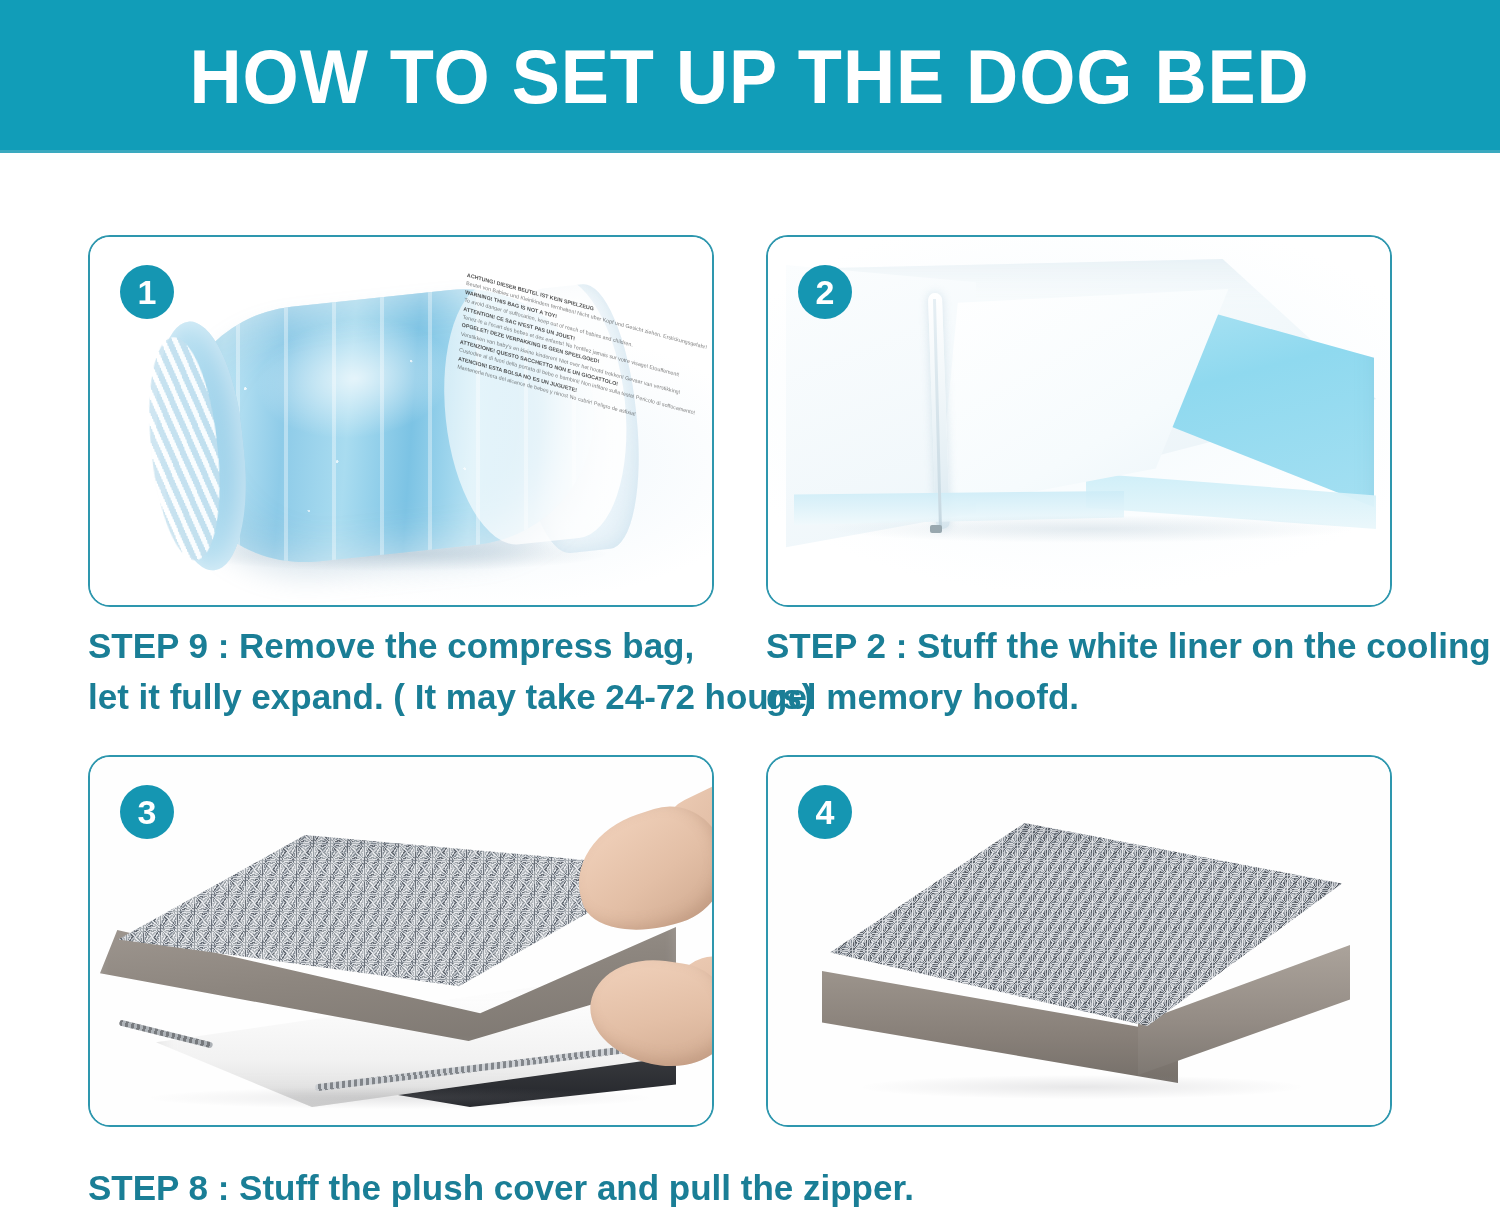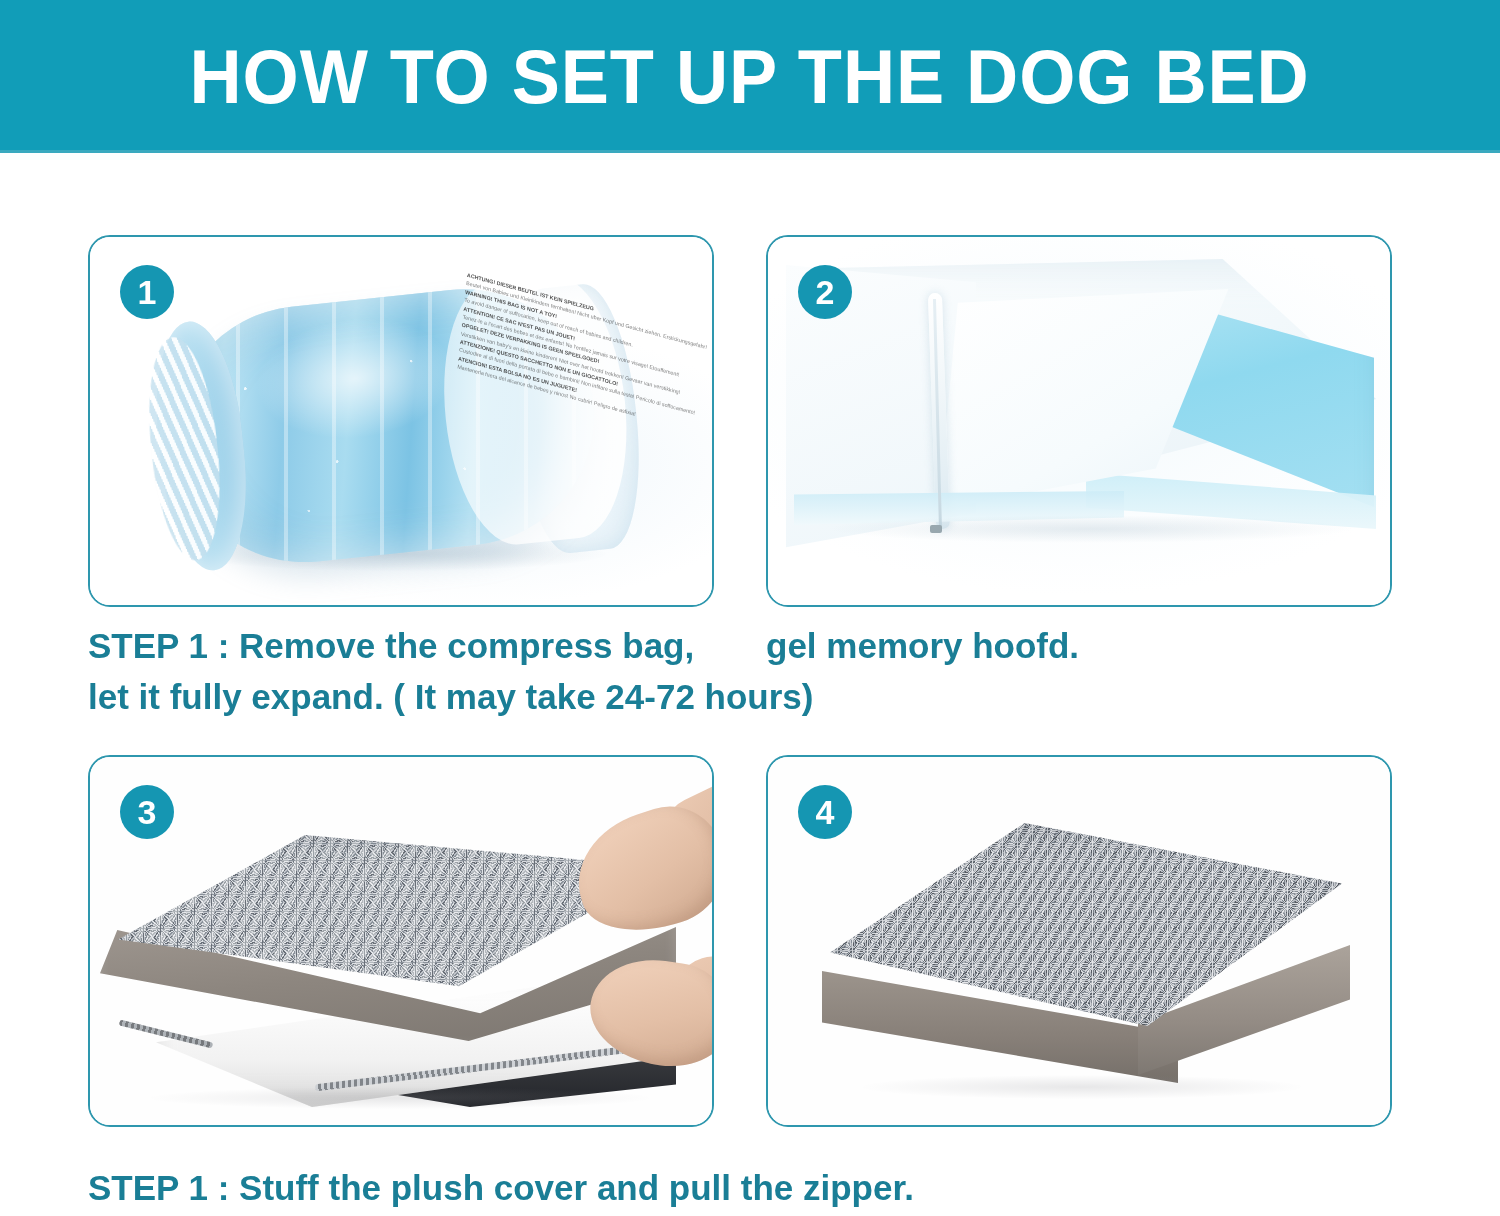--- a/index.html
+++ b/index.html
@@ -521,21 +521,21 @@
             <span class="warn-line sub">Custodire al di fuori della portata di bebe e bambini! Non infilare sulla testa! Pericolo di soffocamento!</span>
             <span class="warn-line head">ATENCION! ESTA BOLSA NO ES UN JUGUETE!</span>
             <span class="warn-line sub">Mantenerla fuera del alcance de bebes y ninos! No cubrir! Peligro de asfixia!</span>
           </div>
           <div class="bag-gloss"></div>
         </div>
       </div>
       <div class="step-badge">1</div>
     </div>
     <div class="step-caption">
-      <span class="cap-line">STEP 1 : Remove the compress bag,</span>
+      <span class="cap-line">STEP 9 : Remove the compress bag,</span>
       <span class="cap-line">let it fully expand. ( It may take 24-72 hours)</span>
     </div>
   </div>
 
   <div class="step-block s2">
     <div class="step-card">
       <div class="photo-stage">
         <div class="bg-soft-2"></div>
         <div class="foam-slab">
           <div class="foam-top"></div>
@@ -546,20 +546,21 @@
           <div class="liner-fold"></div>
           <div class="blue-strip"></div>
           <div class="zipper-line"></div>
           <div class="zip-pull"></div>
           <div class="slab-shadow-2"></div>
         </div>
       </div>
       <div class="step-badge">2</div>
     </div>
     <div class="step-caption">
+      <span class="cap-line">STEP 2 : Stuff the white liner on the cooling</span>
       <span class="cap-line">gel memory hoofd.</span>
     </div>
   </div>
 
   <div class="step-block s3">
     <div class="step-card">
       <div class="photo-stage">
         <div class="bg-soft-3"></div>
         <div class="bed3">
           <div class="dark-base-3"></div>
@@ -589,17 +590,17 @@
           <div class="plush-top-4"></div>
           <div class="bed4-shadow"></div>
         </div>
       </div>
       <div class="step-badge">4</div>
     </div>
   </div>
 
   <div class="caption-row-bottom">
     <div class="step-caption">
-      <span class="cap-line">STEP 1 : Stuff the plush cover and pull the zipper.</span>
+      <span class="cap-line">STEP 8 : Stuff the plush cover and pull the zipper.</span>
     </div>
   </div>
 
 </div>
 
 </body></html>

